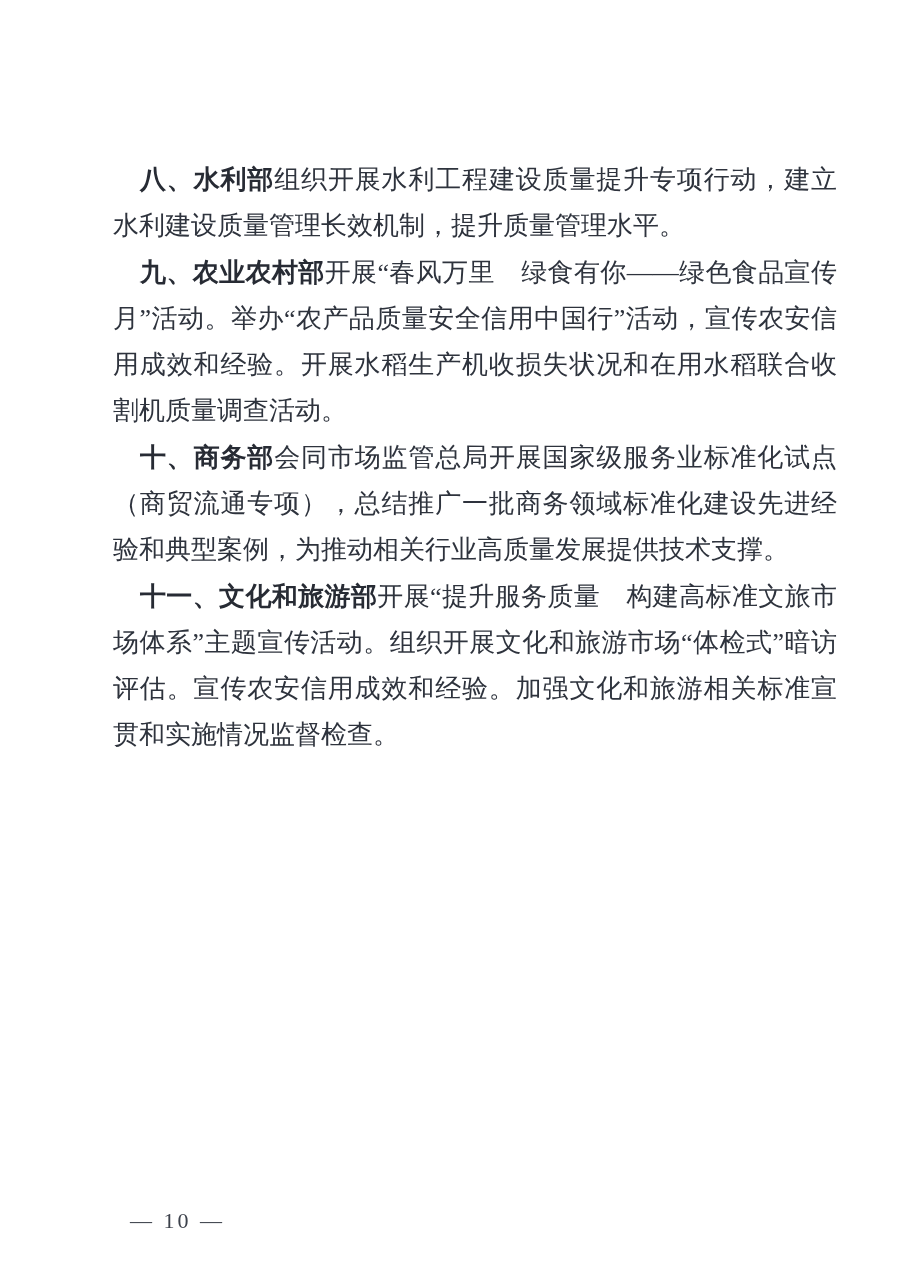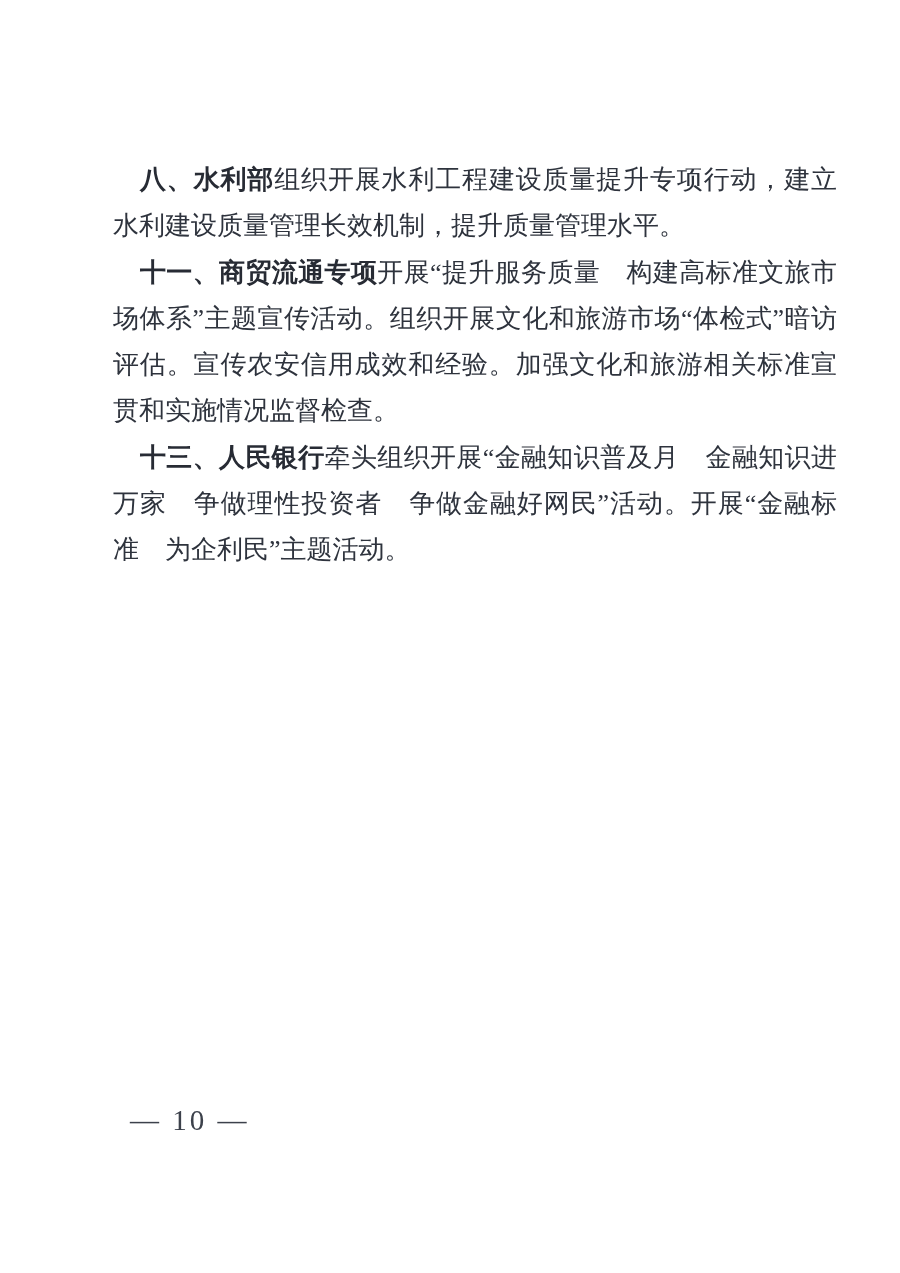--- a/index.html
+++ b/index.html
@@ -36,30 +36,31 @@
     font-weight: 700;
     color: #272b34;
     font-family: "Liberation Sans", sans-serif;
   }
   .para .body {
     font-weight: 400;
   }
   .footer {
     position: absolute;
     left: 130px;
-    top: 1104px;
-    font-size: 29px;
+    top: 1208px;
+    font-size: 22px;
     letter-spacing: 3px;
     color: #3c414b;
     font-family: "Liberation Serif", serif;
   }
 </style>
 </head>
 <body>
 
 <div class="page">
   <div class="content" id="doc-body">
       <p class="para"><span class="lead">八、水利部</span><span class="body">组织开展水利工程建设质量提升专项行动，建立水利建设质量管理长效机制，提升质量管理水平。</span></p>
-      <p class="para"><span class="lead">十一、商贸流通专项</span><span class="body">开展“提升服务质量　构建高标准文旅市场体系”主题宣传活动。组织开展文化和旅游市场“体检式”暗访评估。宣传农安信用成效和经验。加强文化和旅游相关标准宣贯和实施情况监督检查。</span></p>
-      <p class="para"><span class="lead">十三、人民银行</span><span class="body">牵头组织开展“金融知识普及月　金融知识进万家　争做理性投资者　争做金融好网民”活动。开展“金融标准　为企利民”主题活动。</span></p>
+      <p class="para"><span class="lead">九、农业农村部</span><span class="body">开展“春风万里　绿食有你——绿色食品宣传月”活动。举办“农产品质量安全信用中国行”活动，宣传农安信用成效和经验。开展水稻生产机收损失状况和在用水稻联合收割机质量调查活动。</span></p>
+      <p class="para"><span class="lead">十、商务部</span><span class="body">会同市场监管总局开展国家级服务业标准化试点（商贸流通专项），总结推广一批商务领域标准化建设先进经验和典型案例，为推动相关行业高质量发展提供技术支撑。</span></p>
+      <p class="para"><span class="lead">十一、文化和旅游部</span><span class="body">开展“提升服务质量　构建高标准文旅市场体系”主题宣传活动。组织开展文化和旅游市场“体检式”暗访评估。宣传农安信用成效和经验。加强文化和旅游相关标准宣贯和实施情况监督检查。</span></p>
     </div>
   <div class="footer">— 10 —</div>
 </div>
 
 </body></html>

